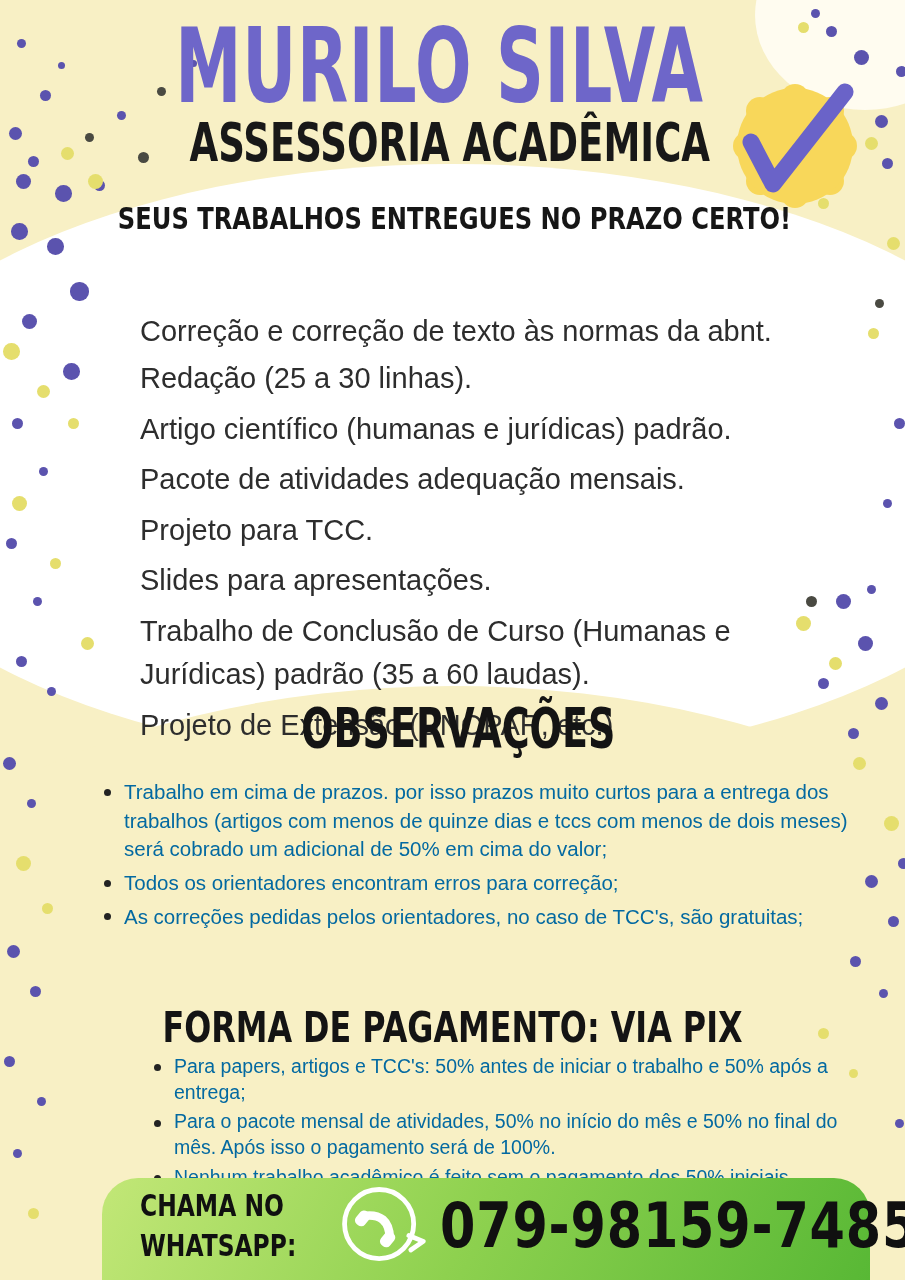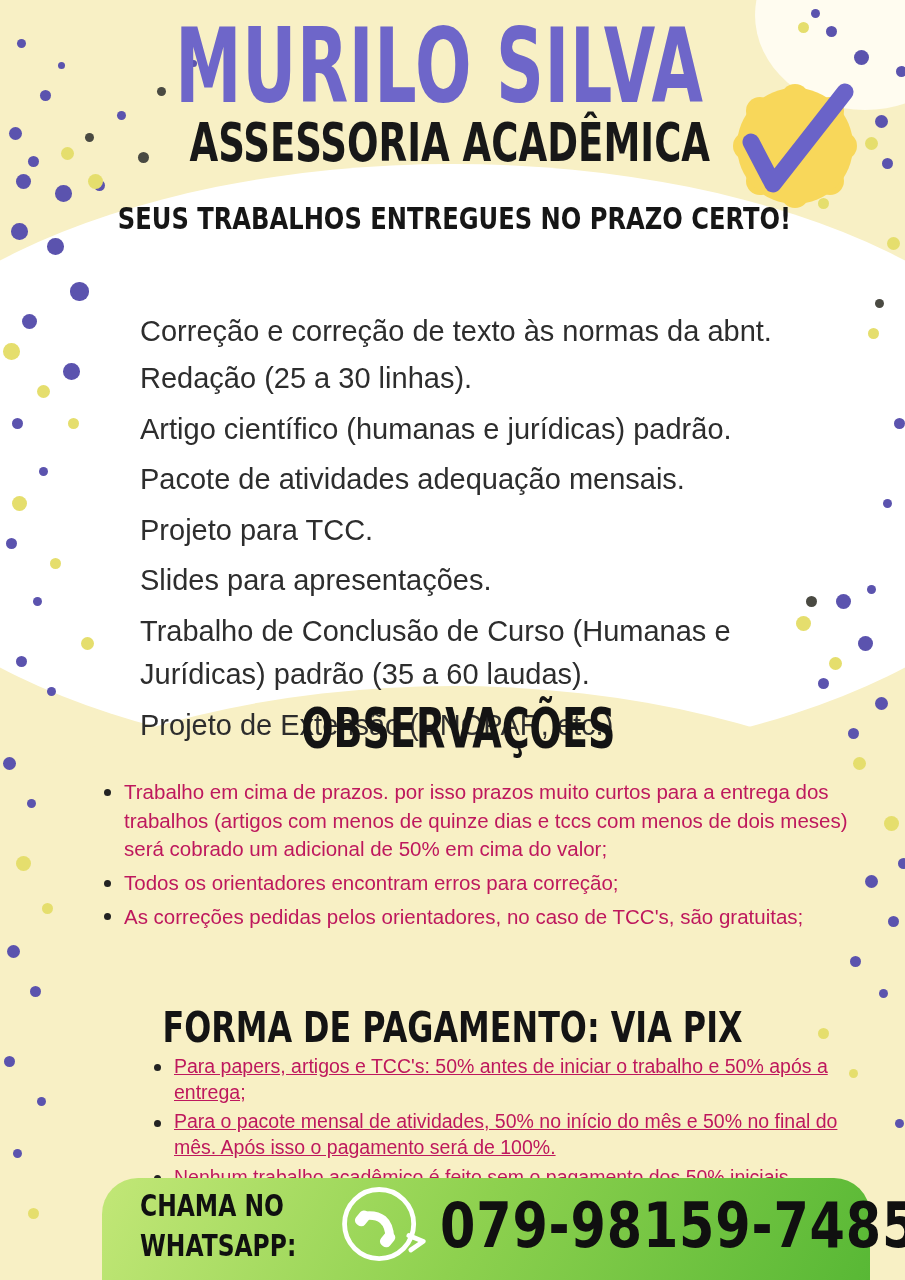--- a/index.html
+++ b/index.html
@@ -111,36 +111,36 @@
   .h-pay{
     position:absolute;top:1006px;left:0;width:100%;text-align:center;
     font-family:"DejaVu Sans", sans-serif;font-weight:bold;
     font-size:43px;line-height:1;color:#141414;white-space:nowrap;
     transform:scaleX(.74);transform-origin:50% 50%;
   }
 
   
   ul.bullets{margin:0;padding:0;}
   ul.bullets li{
-    list-style:none;position:relative;padding-left:24px;color:#be185d;
+    list-style:none;position:relative;padding-left:24px;color:#0369a1;
   }
   ul.bullets li::before{
     content:"";position:absolute;left:4px;top:.52em;width:7px;height:7px;
     border-radius:50%;background:#232323;
   }
   .obs-list{
     position:absolute;top:778px;left:100px;right:48px;
     font-size:20.5px;line-height:1.4;
   }
   .obs-list li{margin-bottom:5px;}
   .pay-list{
     position:absolute;top:1054px;left:150px;right:40px;
     font-size:19.5px;line-height:1.32;
   }
-  .pay-list li{margin-bottom:4px;text-decoration:underline;}
+  .pay-list li{margin-bottom:4px;}
 
   
   .wa-bar{
     position:absolute;left:75px;right:35px;top:1178px;bottom:0;
     background:linear-gradient(118deg,#c2e777 0%,#8ed14f 48%,#58b835 100%);
     border-radius:36px 36px 0 0;
     display:flex;align-items:center;padding:0 10px 6px 38px;box-sizing:border-box;margin-left:27px;
   }
   .wa-label{
     font-family:"DejaVu Sans", sans-serif;font-weight:bold;color:#101010;

